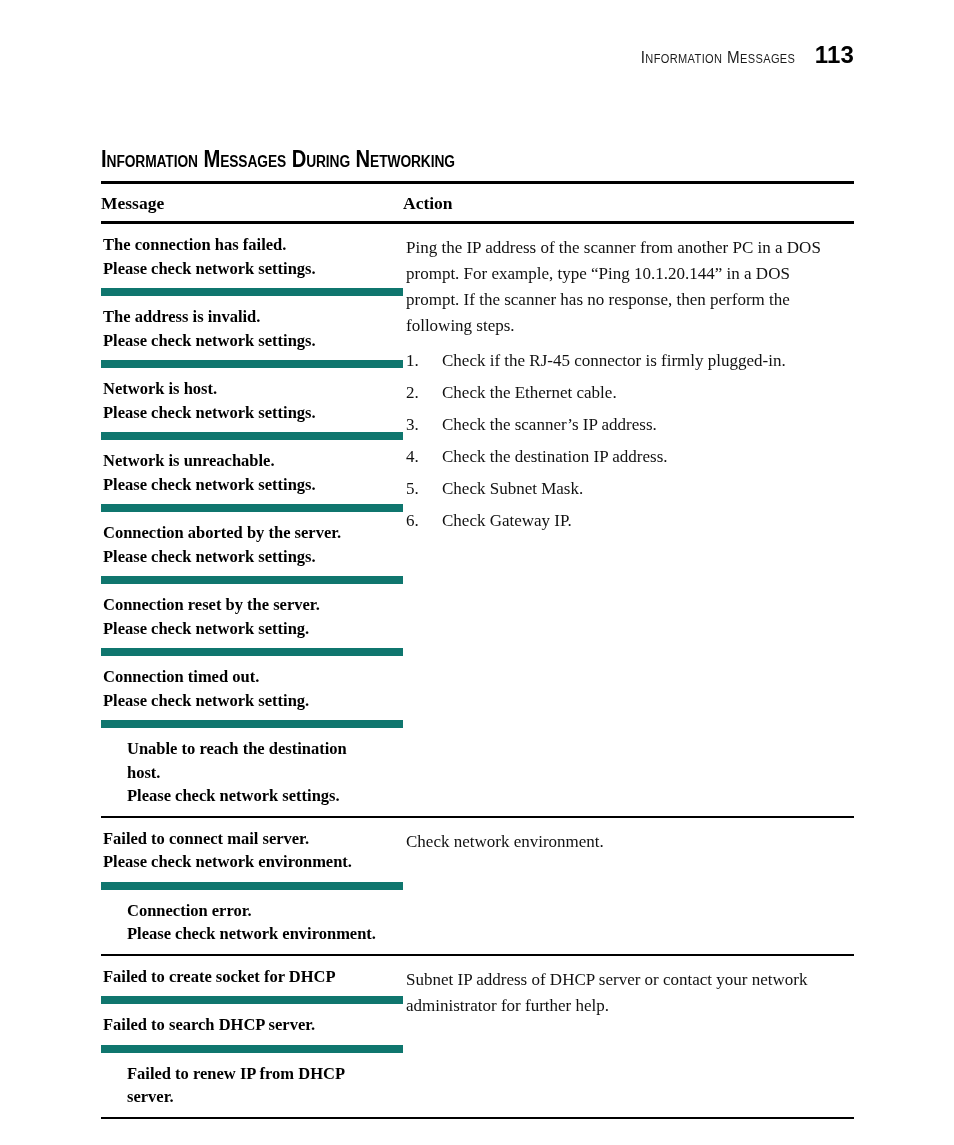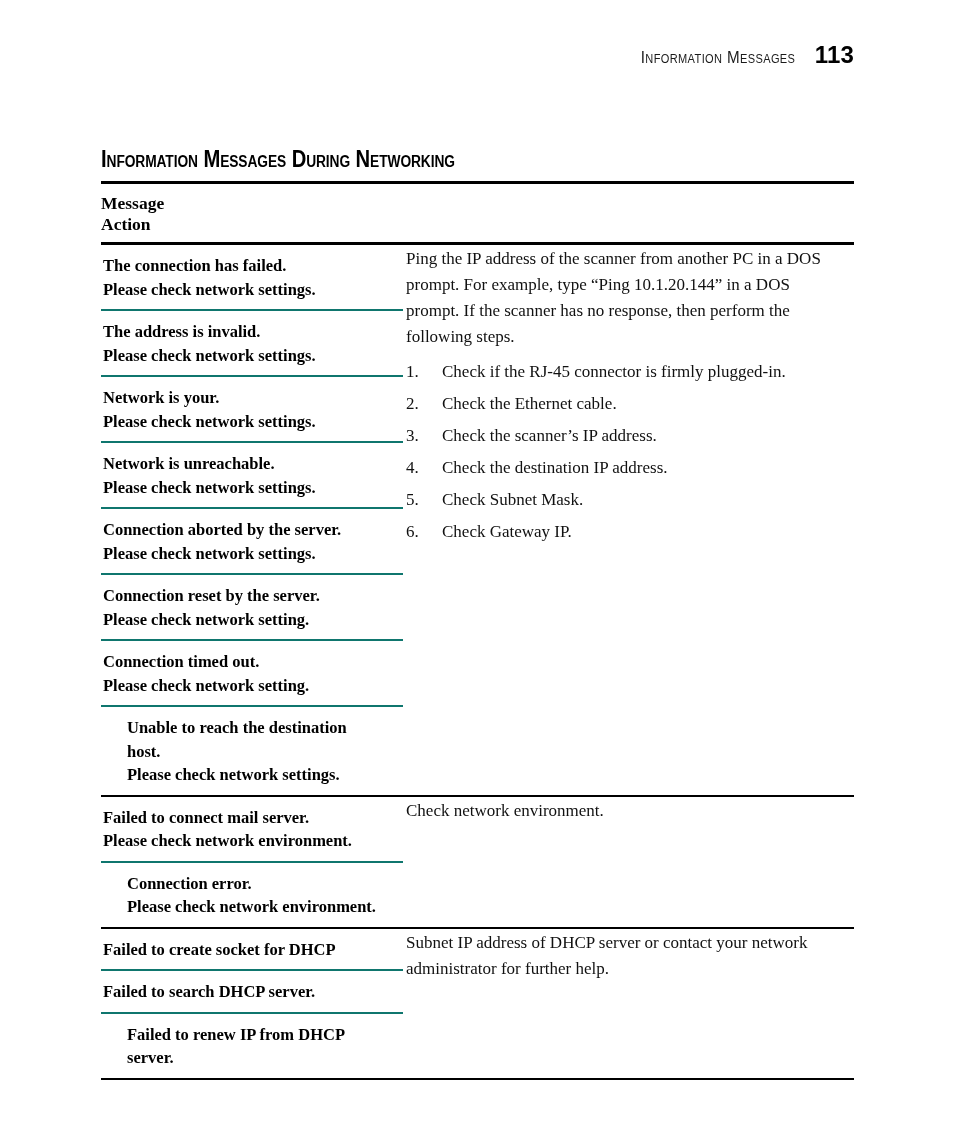--- a/index.html
+++ b/index.html
@@ -74,23 +74,22 @@
   }
   .rule-full {
     width: 100%;
     background: #000000;
   }
   .rule-full.thick { height: 3px; }
   .rule-full.medium { height: 2px; }
 
   .thead {
     display: flex;
-    align-items: flex-start;
+    align-items: flex-end;
     padding: 9px 0 7px 0;
-    flex-direction: column;
   }
   .col-msg { width: 302px; flex: none; }
   .col-act { flex: 1 1 auto; }
   .th {
     font-family: "Liberation Serif", serif;
     font-weight: 700;
     font-size: 17.5px;
     color: #000000;
   }
 
@@ -99,26 +98,26 @@
     align-items: stretch;
   }
   .msg-col {
     width: 302px;
     flex: none;
     position: relative;
   }
   .act-col {
     flex: 1 1 auto;
     padding-left: 3px;
-    padding-top: 1px;
+    padding-top: 11px;
   }
 
   .msg-cell {
     padding: 9px 8px 8px 2px;
-    border-bottom: 2px solid #0f766e;
+    border-bottom: 8px solid #0f766e;
   }
   .msg-cell.last { border-bottom: none; margin-left: 24px; }
   .msg-line {
     font-family: "Liberation Serif", serif;
     font-weight: 700;
     font-size: 16.5px;
     line-height: 23.5px;
     color: #000000;
     white-space: nowrap;
   }
@@ -183,21 +182,21 @@
           <div class="msg-col">
             <div class="msg-cell">
               <div class="msg-line">The connection has failed.</div>
               <div class="msg-line">Please check network settings.</div>
             </div>
             <div class="msg-cell">
               <div class="msg-line">The address is invalid.</div>
               <div class="msg-line">Please check network settings.</div>
             </div>
             <div class="msg-cell">
-              <div class="msg-line">Network is your.</div>
+              <div class="msg-line">Network is host.</div>
               <div class="msg-line">Please check network settings.</div>
             </div>
             <div class="msg-cell">
               <div class="msg-line">Network is unreachable.</div>
               <div class="msg-line">Please check network settings.</div>
             </div>
             <div class="msg-cell">
               <div class="msg-line">Connection aborted by the server.</div>
               <div class="msg-line">Please check network settings.</div>
             </div>

